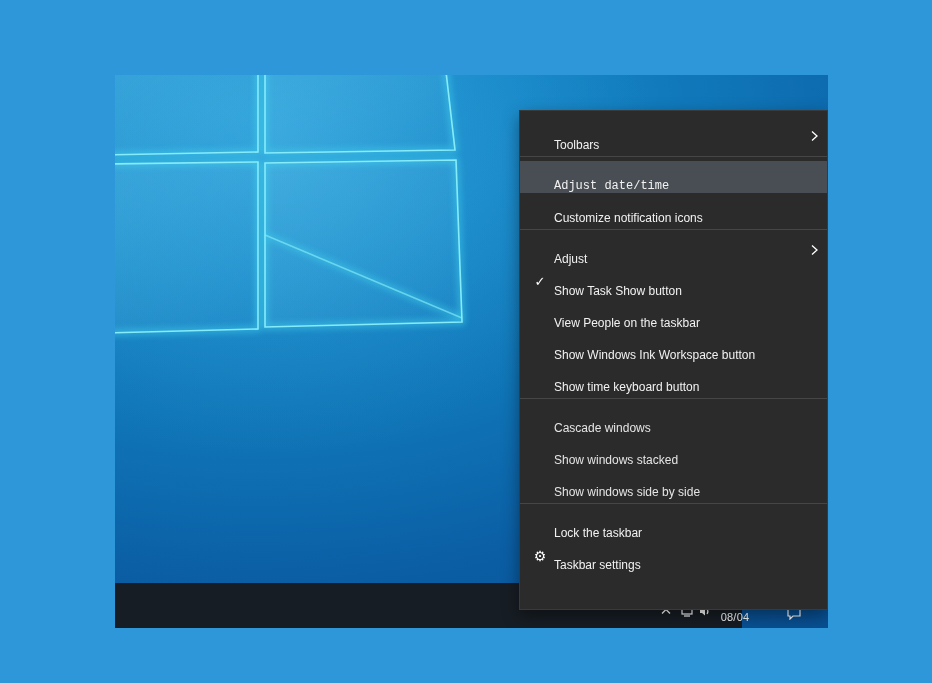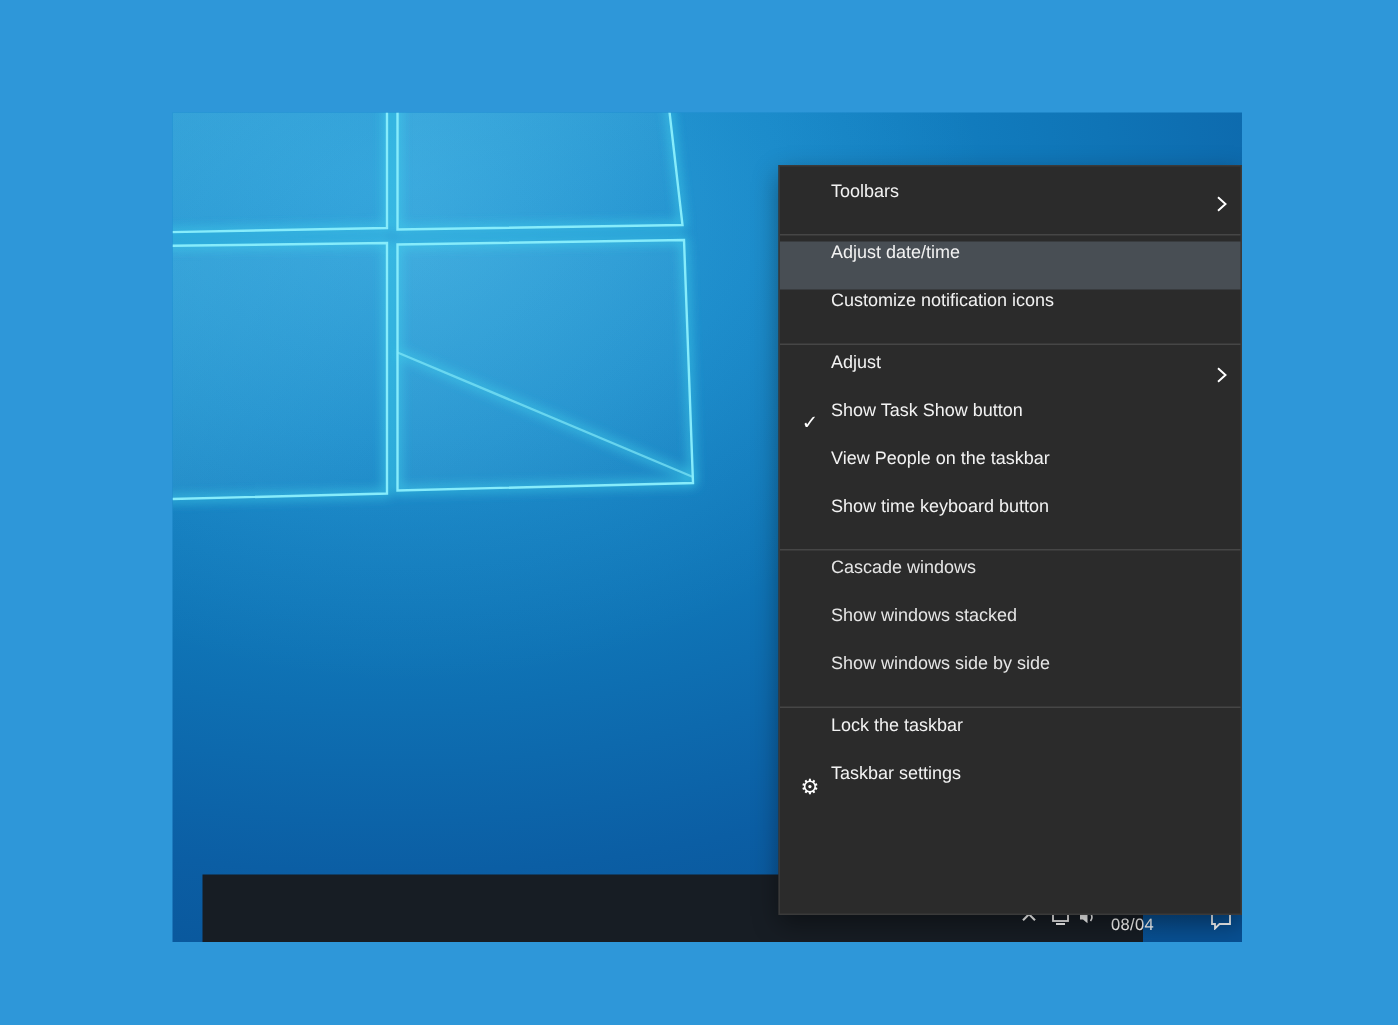--- a/index.html
+++ b/index.html
@@ -21,21 +21,20 @@
     background: radial-gradient(ellipse 130% 110% at 20% 8%,
       #1d95d4 0%, #1486c8 28%, #0f74b6 52%, #0b5ea4 76%, #085093 100%);
   }
   .wallpaper { position: absolute; left: 0; top: 0; }
 
   
   .taskbar {
     position: absolute; left: 0; bottom: 0;
     width: 627px; height: 45px;
     background: #171d24;
-    margin-left: 20px;
   }
   .tray-icon { position: absolute; color: #ffffff; display: flex; }
   .tray-chevron { left: 546px; top: 25px; }
   .tray-network { left: 566px; top: 23px; }
   .tray-volume  { left: 584px; top: 23px; }
   .tray-date {
     position: absolute; left: 598px; top: 28px; width: 44px;
     font-size: 11px; color: #ffffff; text-align: center; letter-spacing: .2px;
   }
   .tray-action { left: 672px; top: 25px; }
@@ -46,26 +45,26 @@
     width: 309px; height: 500px;
     background: #2b2b2b;
     border: 1px solid #3a3a3a;
     box-shadow: 0 6px 16px rgba(0,0,0,.40);
     padding: 9px 0 7px;
     z-index: 5;
     cursor: default;
   }
   .menu-item {
     position: relative; height: 32px;
-    display: flex; align-items: flex-start;
+    display: flex; align-items: flex-end;
     padding: 0 28px 0 34px;
     font-size: 12px; color: #f2f2f2;
     white-space: nowrap;
   }
-  .menu-item.highlighted { background: #484e54; }
+  .menu-item.highlighted { background: #484e54; font-family: Liberation Mono, monospace; }
   .menu-item.disabled .mi-label { color: #e5e5e5; }
   .mi-icon {
     position: absolute; left: 9px; width: 22px;
     text-align: center; font-size: 13px; line-height: 32px; color: #ffffff;
   }
   .mi-icon.gear { font-size: 14px; }
   .mi-arrow {
     position: absolute; right: 9px; top: 50%;
     transform: translateY(-50%); display: flex;
   }
@@ -180,20 +179,23 @@
 
       <div class="menu-item">
         <span class="mi-icon">✓</span>
         <span class="mi-label">Show Task Show button</span>
       </div>
 
       <div class="menu-item">
         <span class="mi-label">View People on the taskbar</span>
       </div>
 
+      <div class="menu-item">
+        <span class="mi-label">Show Windows Ink Workspace button</span>
+      </div>
 
       <div class="menu-item">
         <span class="mi-label">Show time keyboard button</span>
       </div>
 
       <div class="menu-separator"></div>
 
       <div class="menu-item disabled">
         <span class="mi-label">Cascade windows</span>
       </div>

